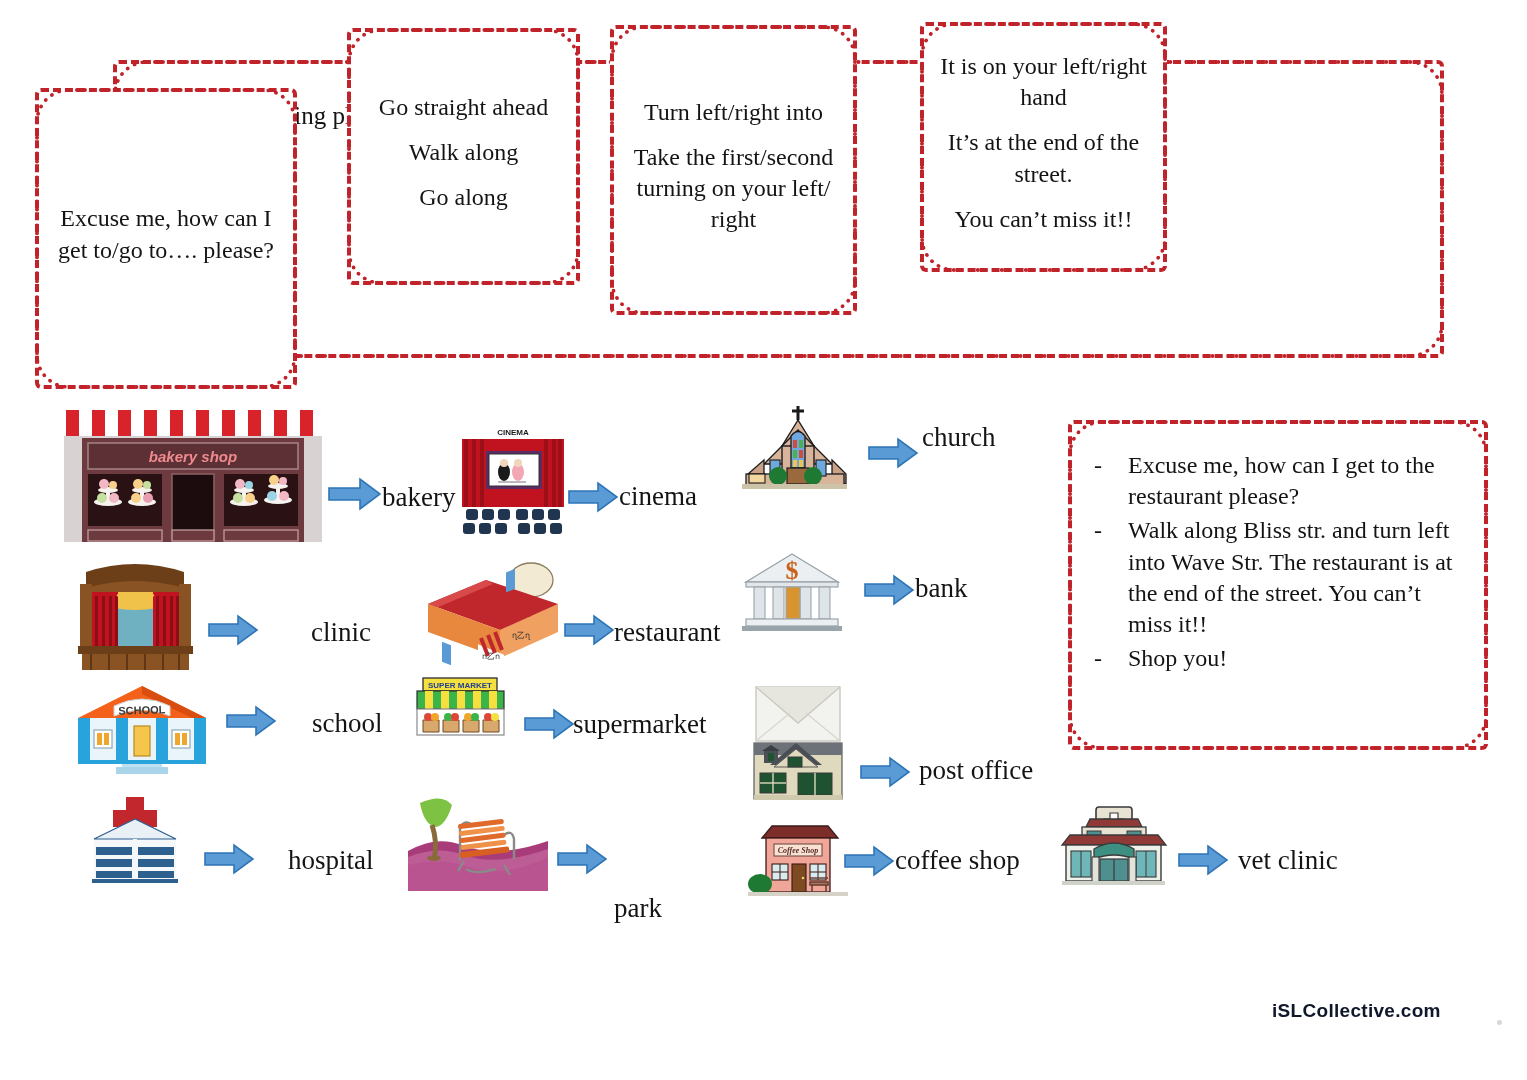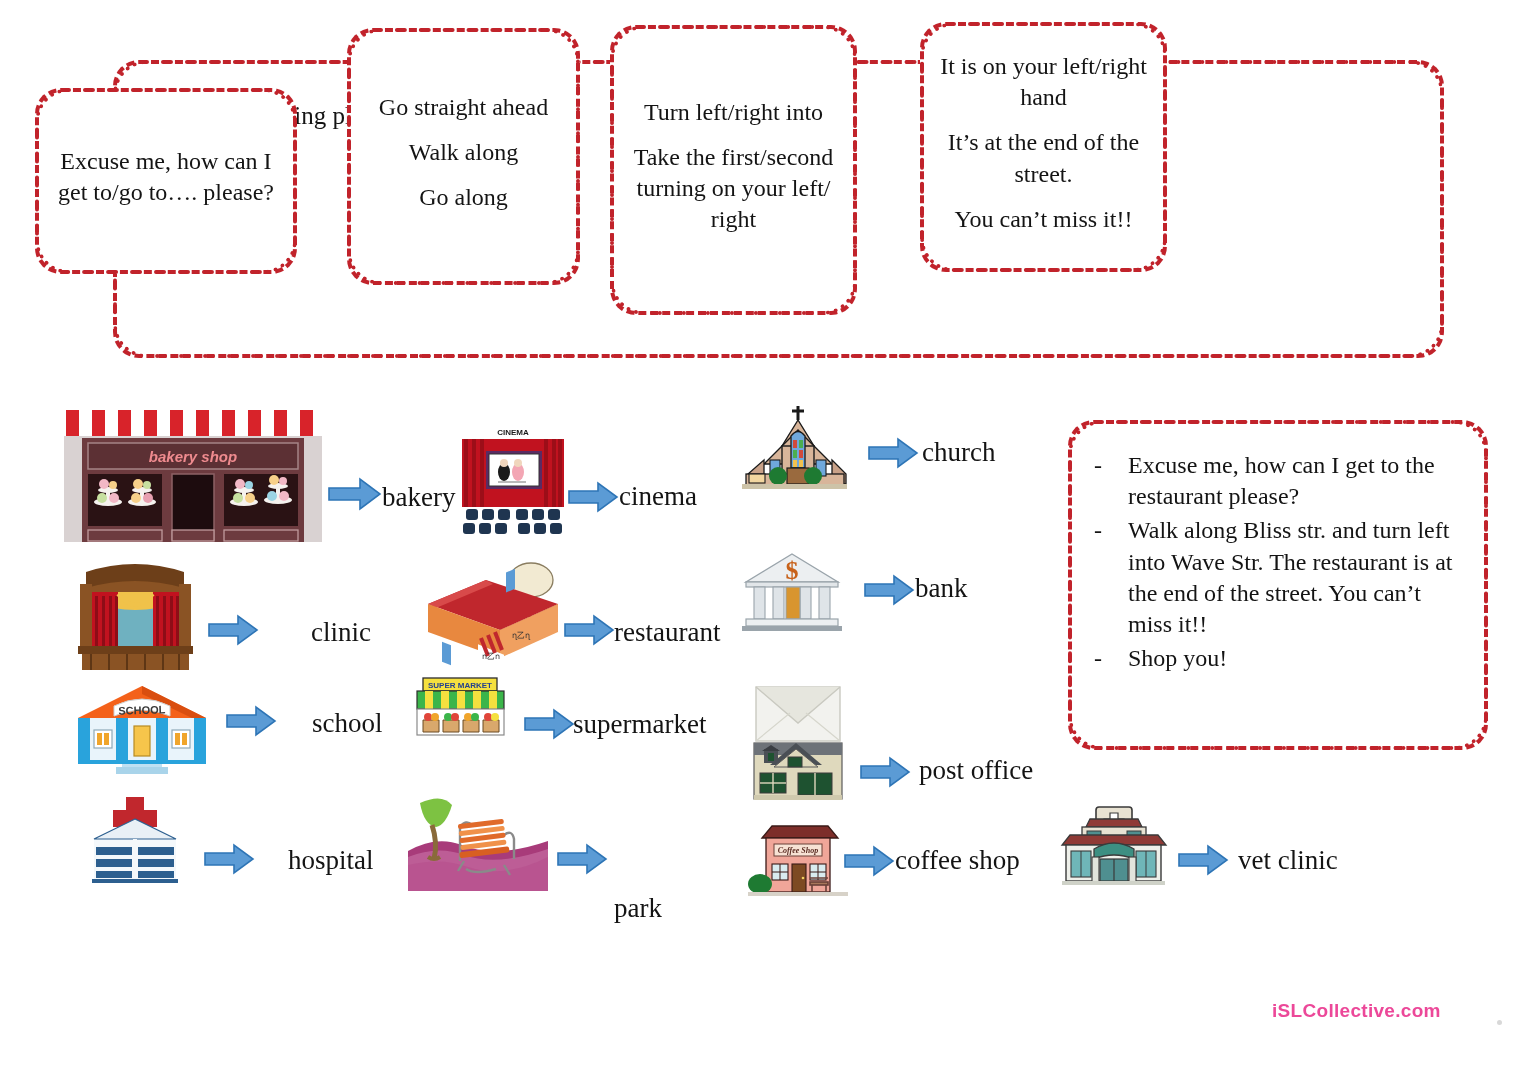--- a/index.html
+++ b/index.html
@@ -7,21 +7,21 @@
     width: 1527px; height: 1080px;
     background: #ffffff;
     font-family: "Liberation Serif", serif;
     overflow: hidden;
   }
   .page { position: relative; width: 1527px; height: 1080px; }
 
   
   .dashdot {
     border: 4px dashed #c1232b;
-    border-radius: 26px;
+    border-radius: 6px;
     background: #ffffff;
   }
   
   .dashdot::after {
     content: "";
     position: absolute;
     left: -4px; top: -4px; right: -4px; bottom: -4px;
     border: 4px dotted #c1232b;
     border-radius: 34px;
     pointer-events: none;
@@ -47,21 +47,21 @@
     text-align: center;
     color: #141414;
     font-size: 24px;
     line-height: 1.30;
     padding: 10px 12px;
     z-index: 3;
   }
   .phrase-box p { margin: 0 0 14px 0; }
   .phrase-box p:last-child { margin-bottom: 8px; }
 
-  .pb-1 { left: 35px;  top: 88px;  width: 262px; height: 186px; }
+  .pb-1 { left: 35px;  top: 88px;  width: 262px; height: 301px; }
   .pb-2 { left: 347px; top: 28px;  width: 233px; height: 257px; }
   .pb-3 { left: 610px; top: 25px;  width: 247px; height: 290px; }
   .pb-4 { left: 920px; top: 22px;  width: 247px; height: 250px; }
 
   
   .dialogue-box {
     position: absolute;
     left: 1068px; top: 420px;
     width: 420px; height: 330px;
     padding: 26px 26px 20px 22px;
@@ -87,21 +87,21 @@
   }
 
   
   .arrow { position: absolute; }
 
   .wm {
     position: absolute;
     left: 1272px; top: 1000px;
     font-family: "Liberation Sans", sans-serif;
     font-size: 19px; font-weight: bold;
-    color: #ec4899; letter-spacing: .3px;
+    color: #0f172a; letter-spacing: .3px;
   }
   .wm-dot {
     position: absolute;
     left: 1497px; top: 1020px;
     width: 5px; height: 5px; border-radius: 50%;
     background: #d8d8d8;
   }
 </style>
 </head>
 <body>
@@ -289,21 +289,21 @@
       <rect x="74" y="58" width="10" height="16" fill="#6fa8dc" stroke="#1a1a1a" stroke-width="1.1"></rect>
       <rect x="7" y="72" width="16" height="9" fill="#f2d6a0" stroke="#1a1a1a" stroke-width="1.1"></rect>
       <circle cx="36" cy="74" r="9" fill="#1e7a32"></circle>
         <circle cx="71" cy="74" r="9" fill="#1e7a32"></circle>
       <rect x="0" y="82" width="105" height="5" fill="#cdc3a8"></rect>
     </svg>
   </div>
   <svg class="arrow" style="left:867px; top:437px;" width="52" height="32" viewBox="0 0 52 32">
     <path d="M2 10 H31 V2 L50 16 L31 30 V22 H2 Z" fill="#5b9bd5" stroke="#2e75b6" stroke-width="1.6"></path>
   </svg>
-  <div class="vocab-label" style="left:922px; top:437px;">church</div>
+  <div class="vocab-label" style="left:922px; top:422px;">church</div>
 
   <div class="vocab-item" style="left:78px; top:560px;">
     <svg width="115" height="112" viewBox="0 0 115 112">
       <path d="M6 26 q51 -24 103 0 v12 H6 Z" fill="#8a5324"></path>
       <path d="M8 12 q49 -16 98 0 v16 q-49 -14 -98 0 Z" fill="#6d3f19"></path>
       <rect x="2" y="24" width="12" height="62" fill="#8a5324"></rect>
       <rect x="101" y="24" width="12" height="62" fill="#8a5324"></rect>
       <rect x="14" y="32" width="87" height="54" fill="#5e9fb0"></rect>
       <rect x="14" y="32" width="87" height="54" fill="#7fc3cf" opacity=".5"></rect>
       <path d="M14 32 h87 v10 q-44 16 -87 0 Z" fill="#f0c24a"></path>

